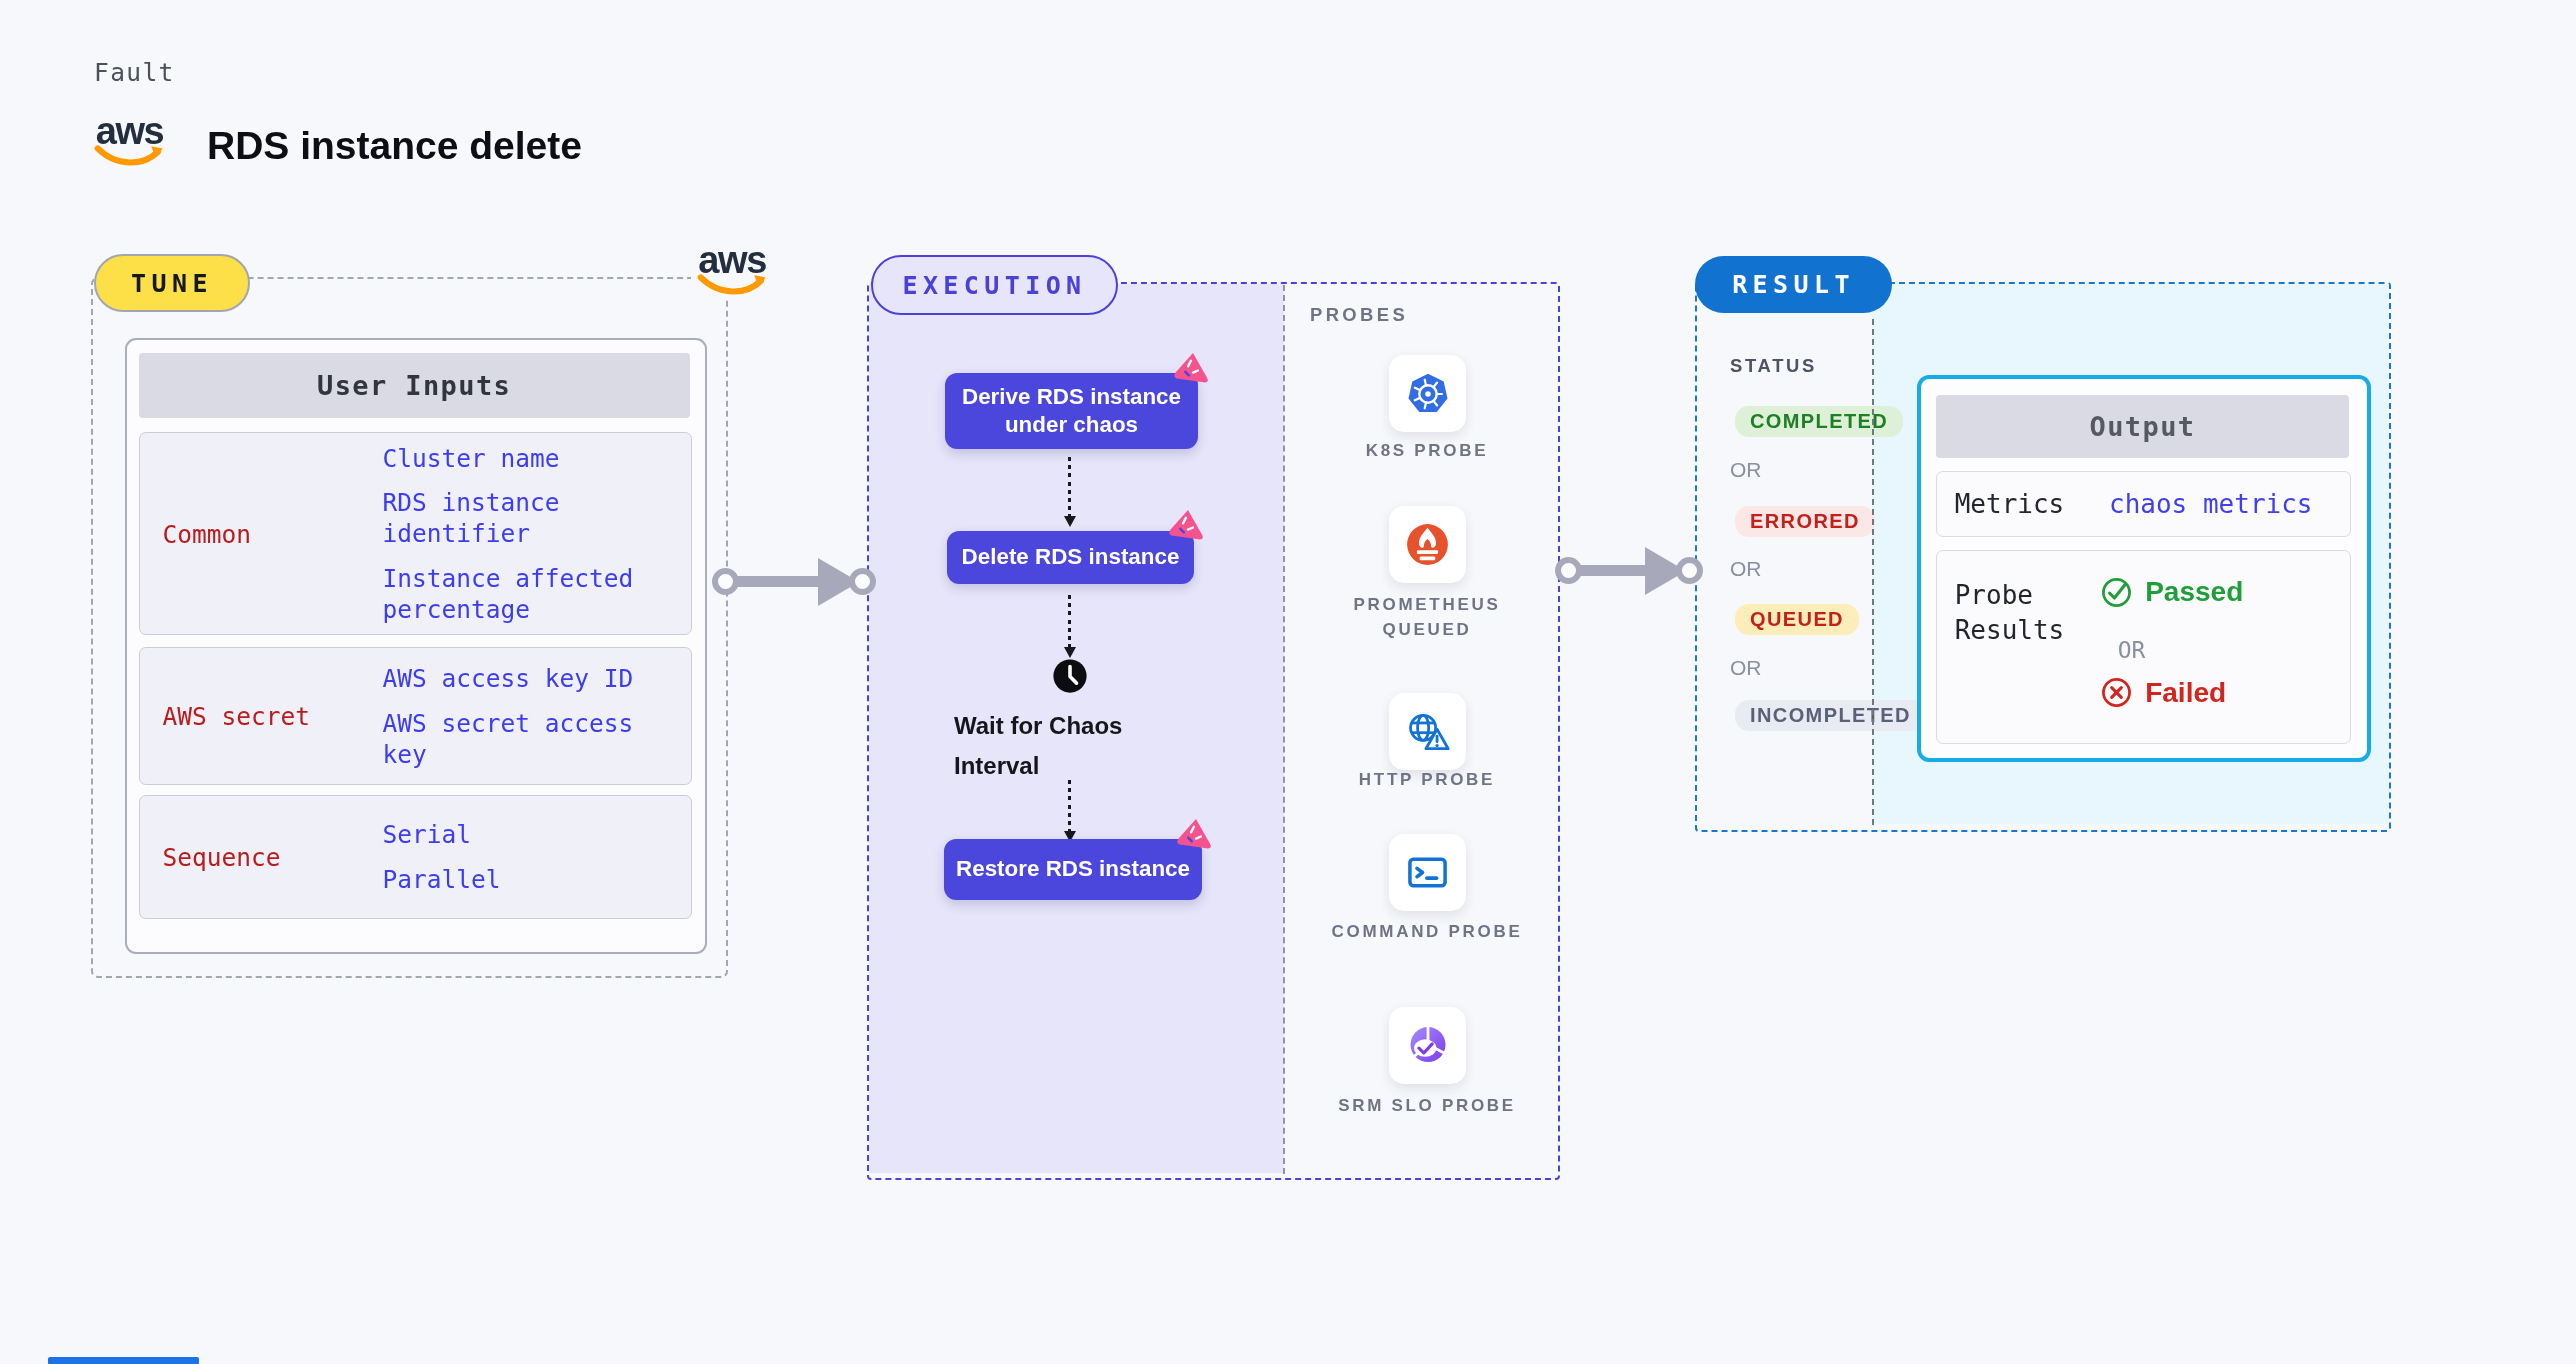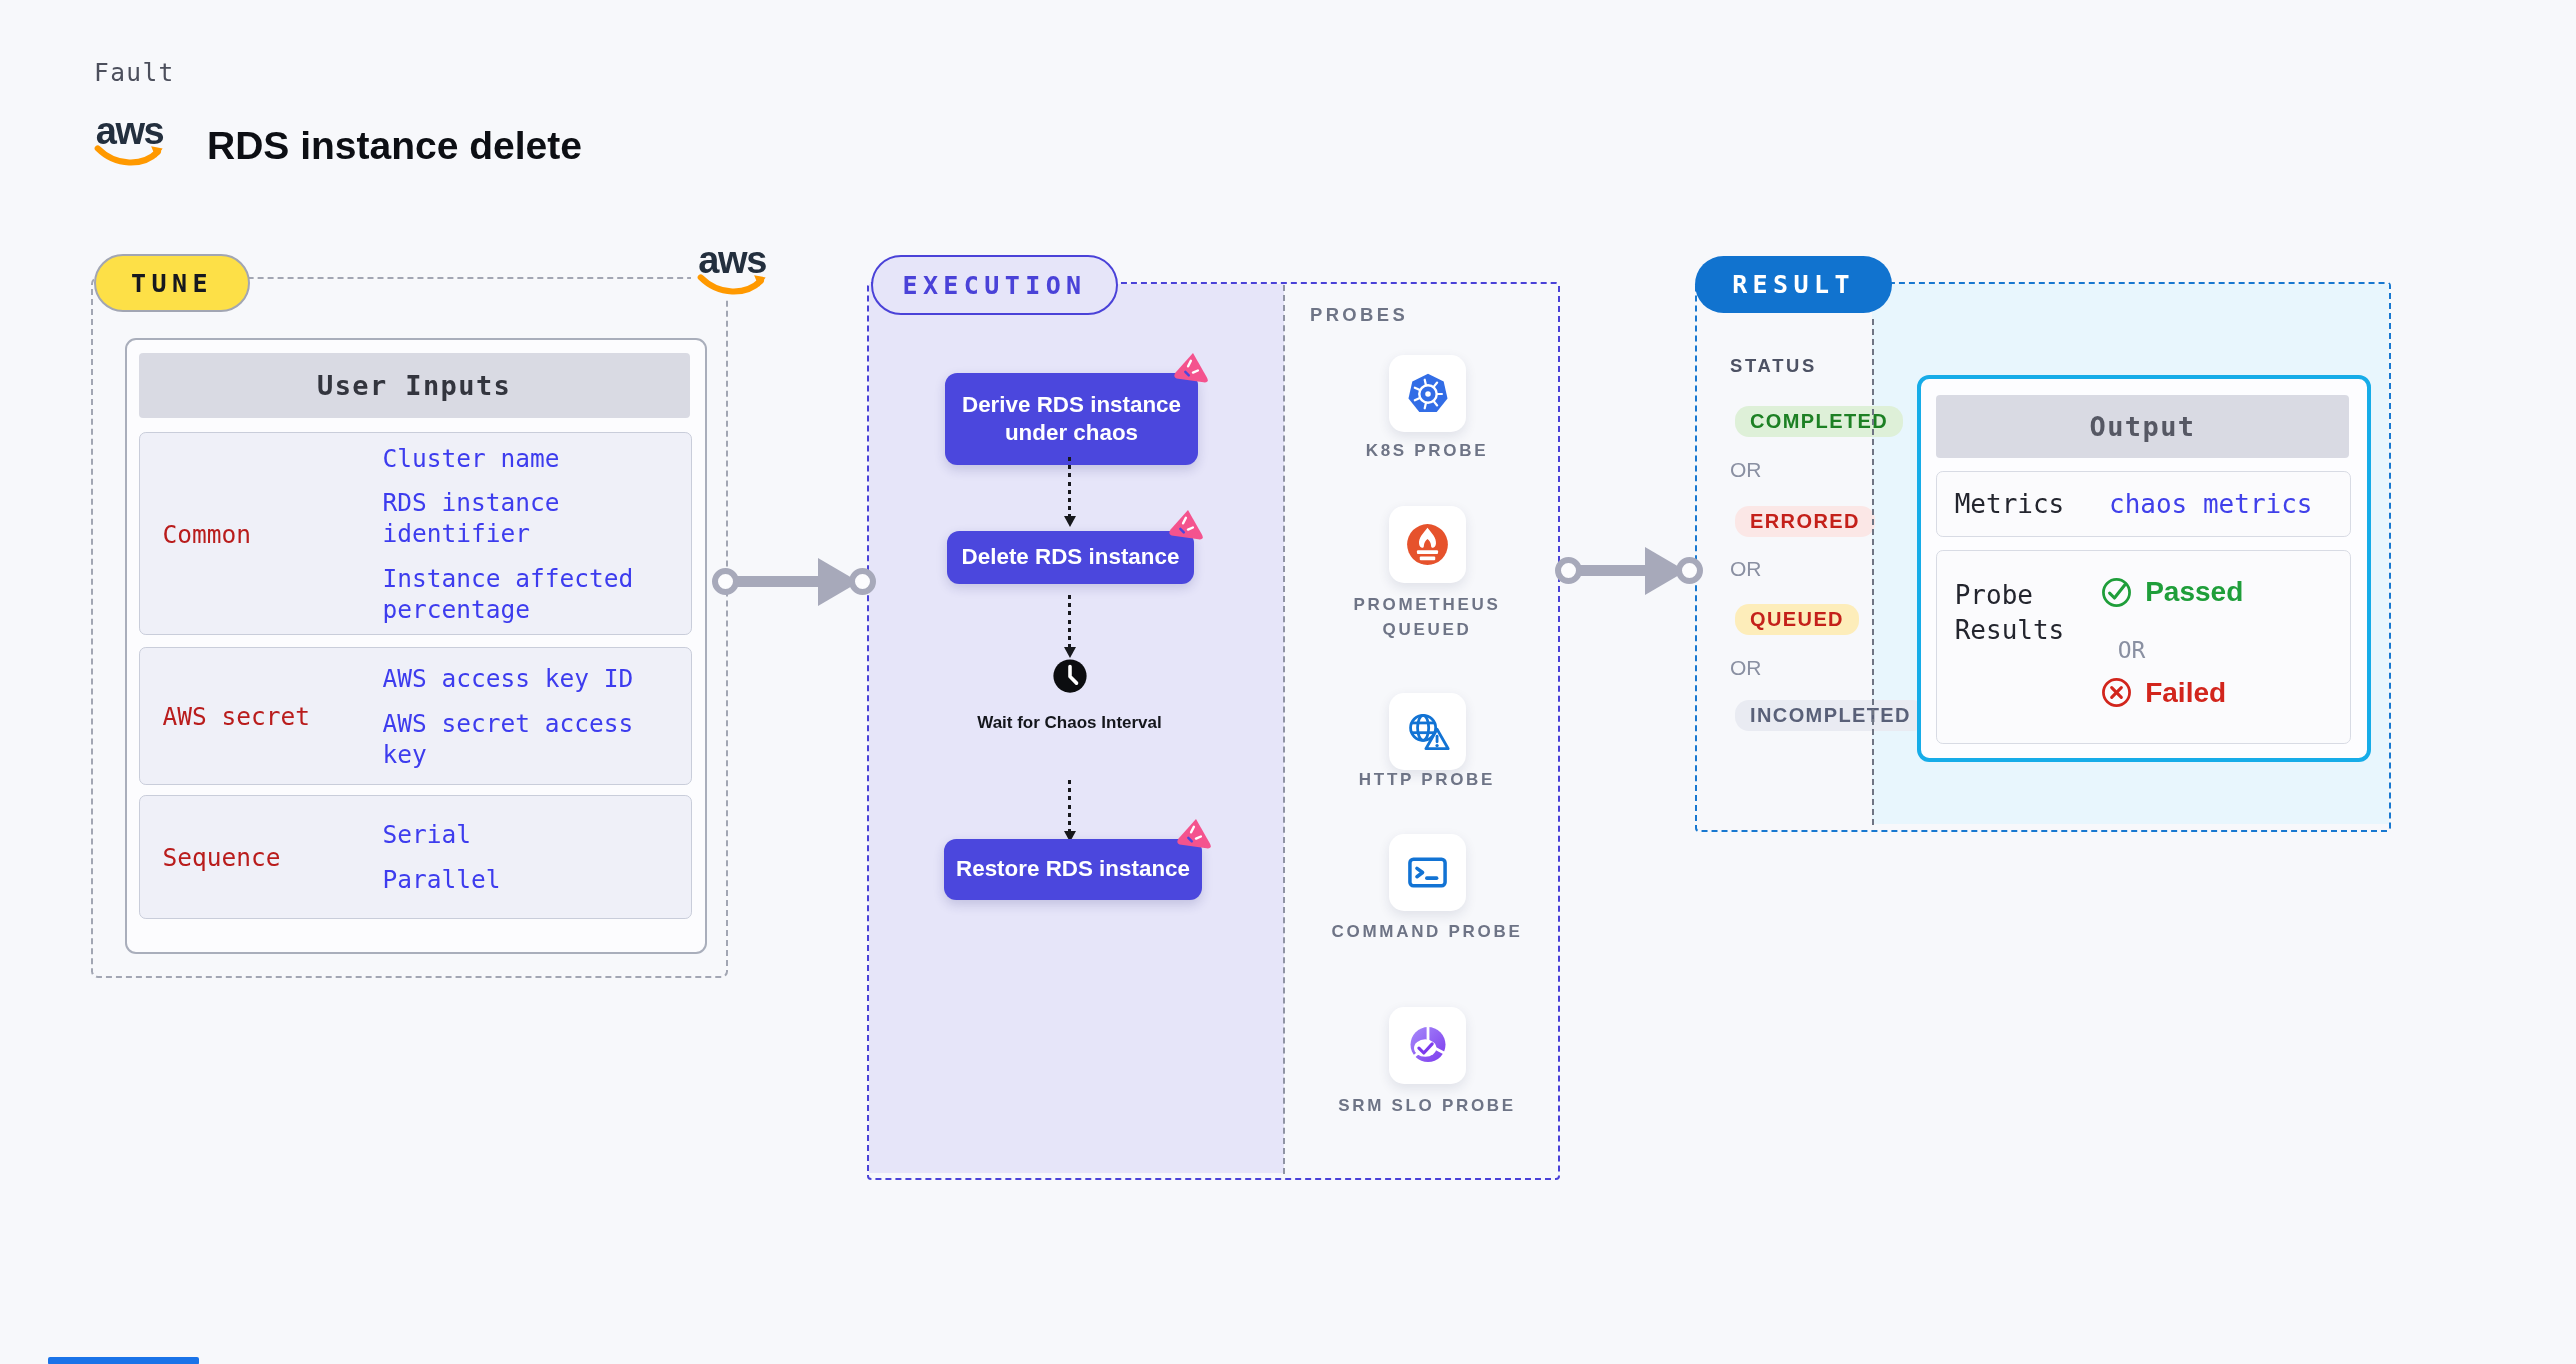--- a/index.html
+++ b/index.html
@@ -57,21 +57,21 @@
   .exec-sep{left:1283px;top:285px;height:889px;width:0;border-left:2px dashed #9094a4;z-index:2;}
   .step{display:flex;align-items:center;justify-content:center;text-align:center;background:#4b47dd;
         border-radius:12.2px;color:#fff;font-weight:bold;font-size:22.4px;line-height:28.5px;
         font-family:"Liberation Sans","DejaVu Sans",sans-serif;z-index:2;
         box-shadow:0 4.1px 11px rgba(40,40,120,.18);cursor:pointer;}
   .chaos-badge{width:39px;height:39px;z-index:3;}
   .dot-arrow{width:3.4px;background-image:repeating-linear-gradient(to bottom,#17181d 0 4.1px,transparent 4.1px 8.2px);z-index:2;}
   .dot-arrow::after{content:"";position:absolute;left:50%;bottom:-9.5px;transform:translateX(-50%);
         width:0;height:0;border-left:6.8px solid transparent;border-right:6.8px solid transparent;
         border-top:11.6px solid #17181d;}
-  .wait-label{width:231px;text-align:center;font-weight:bold;font-size:17px;line-height:34px;color:#14161c;
+  .wait-label{width:231px;font-weight:bold;font-size:24px;line-height:40px;color:#14161c;
         font-family:"Liberation Sans","DejaVu Sans",sans-serif;z-index:2;}
 
   
   .probes-heading{left:1310px;top:304px;font-size:18.4px;font-weight:bold;letter-spacing:3.4px;color:#6e7486;
         font-family:"Liberation Sans","DejaVu Sans",sans-serif;}
   .probe-card{left:1389px;width:77px;height:77px;background:#ffffff;border-radius:15px;
         box-shadow:0 4.1px 12.2px rgba(30,40,80,.10);display:flex;align-items:center;justify-content:center;cursor:pointer;}
   .probe-label{left:1325px;width:204px;text-align:center;font-size:17px;font-weight:bold;letter-spacing:2.7px;
         color:#6e7486;line-height:24.5px;font-family:"Liberation Sans","DejaVu Sans",sans-serif;}
 
@@ -170,21 +170,21 @@
     <div class="head"></div>
     <div class="ring"></div>
   </div>
 
   <div class="abs exec-box">
     <div class="exec-purple"></div>
   </div>
   <div class="abs exec-sep"></div>
   <div class="abs pill pill-exec mono">EXECUTION</div>
 
-  <div class="abs step" style="left:945px;top:373px;width:253px;height:92px;">
+  <div class="abs step" style="left:945px;top:373px;width:253px;height:76px;">
     <span>Derive RDS instance under chaos</span>
   </div>
   <svg class="abs chaos-badge" style="left:1170px;top:351px;" viewBox="0 0 56 56">
     <path d="M33 3 L53 38 Q57 46 48 45 L12 40 Q3 38 8 31 Z" fill="#f4538e"></path>
     <path d="M30 14 L26 22" stroke="#ffffff" stroke-width="3.5" stroke-linecap="round"></path>
     <path d="M40 28 L33 31" stroke="#ffffff" stroke-width="3.5" stroke-linecap="round"></path>
     <path d="M22 30 L27 35" stroke="#4b47dd" stroke-width="3.5" stroke-linecap="round"></path>
   </svg>
   <div class="abs dot-arrow" style="left:1068px;top:457px;height:60px;"></div>
 

